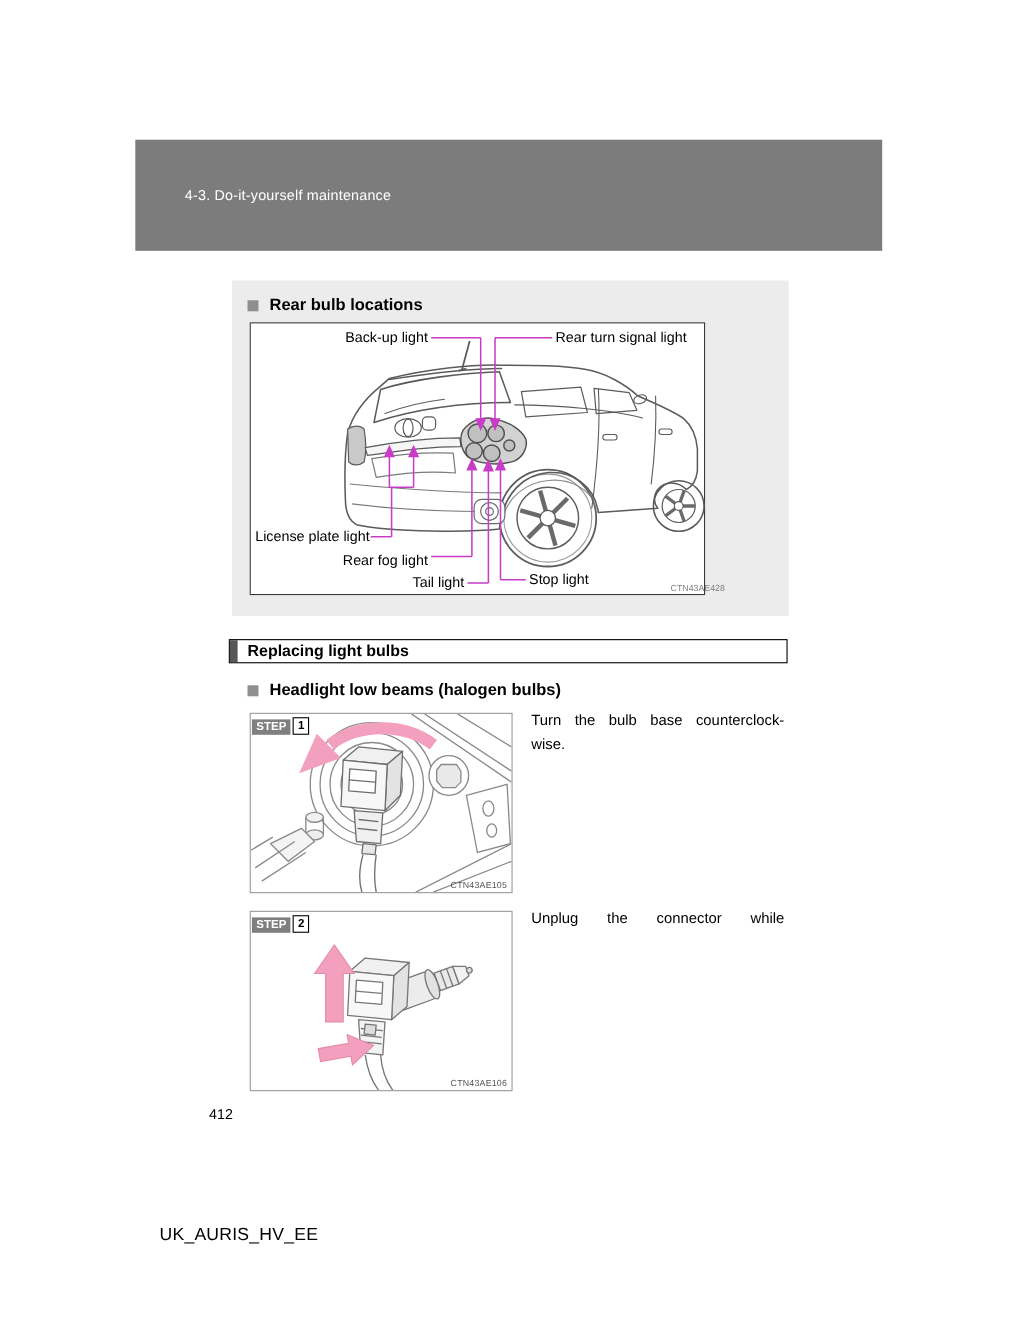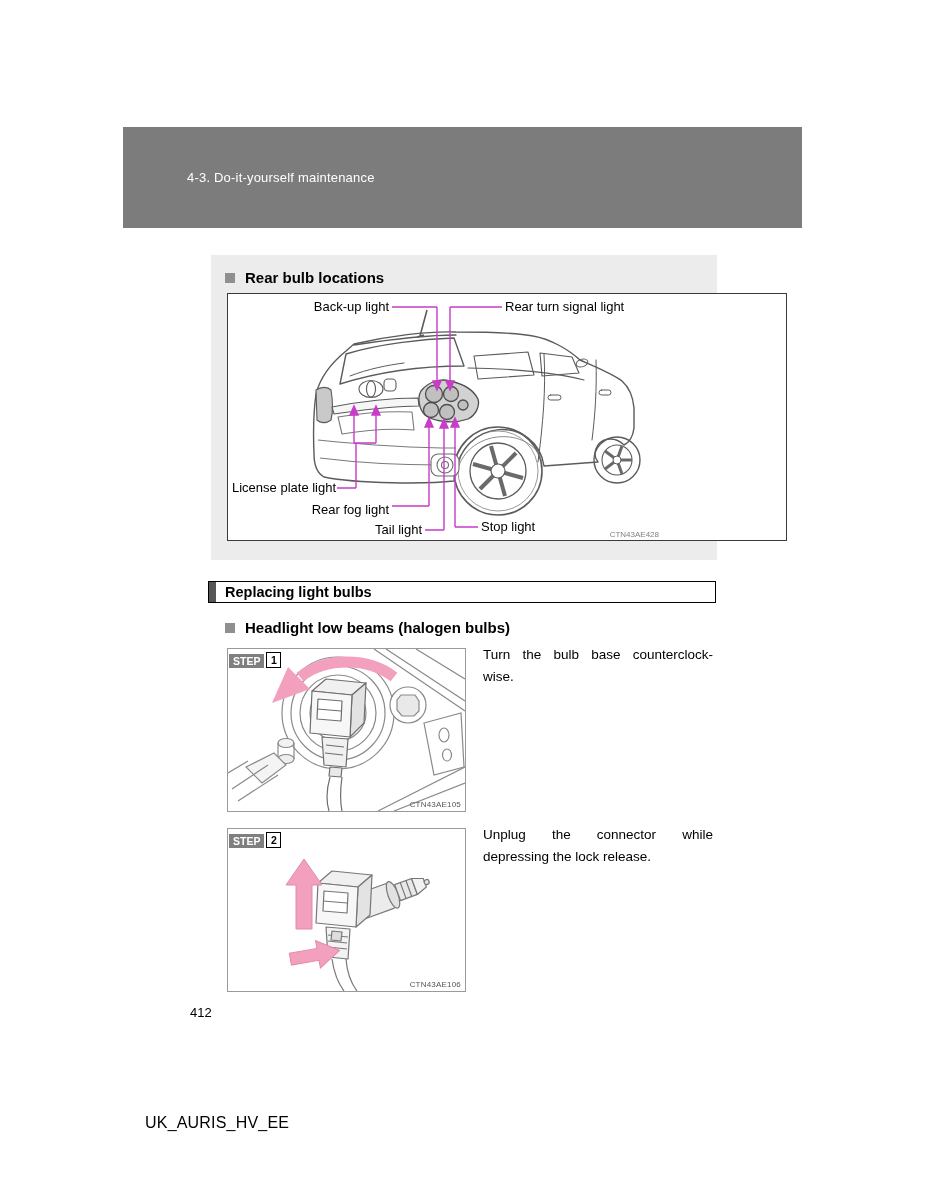--- a/index.html
+++ b/index.html
@@ -6,31 +6,31 @@
   body{
     width:927px;height:1200px;background:#ffffff;position:relative;
     font-family:"Liberation Sans", sans-serif;color:#000;
     -webkit-font-smoothing:antialiased;
   }
   .abs{position:absolute;}
 
   
   .chapter-bar{
     left:123px;top:127px;width:679px;height:101px;background:#7c7c7c;
-    display:flex;align-items:center;box-sizing:border-box;padding-left:64px;
+    display:flex;align-items:center;box-sizing:border-box;padding-left:45px;
   }
   .chapter-bar span{color:#ffffff;font-size:13px;letter-spacing:.2px;}
 
   
   .bulb-panel{left:211px;top:255px;width:506px;height:305px;background:#ececec;}
   .panel-heading{position:absolute;left:14px;top:15px;display:flex;align-items:flex-start;}
   .sq-bullet{width:10px;height:10px;background:#8f8f8f;margin-top:3px;flex:0 0 auto;}
   .panel-heading h2{margin:0 0 0 10px;font-size:15px;font-weight:bold;line-height:16px;text-align:right;}
   .figure-box{
-    position:absolute;left:16px;top:38px;width:560px;height:248px;background:#ffffff;
+    position:absolute;left:16px;top:38px;width:414px;height:248px;background:#ffffff;
     border:1px solid #3a3a3a;box-sizing:border-box;
   }
   .fig-svg{display:block;}
   .fig-svg text{font-family:"Liberation Sans", sans-serif;}
 
   
   .section-header{
     left:208px;top:581px;width:508px;height:22px;border:1px solid #000;
     box-sizing:border-box;background:#fff;
   }
@@ -270,17 +270,16 @@
   <span class="fig-code">CTN43AE106</span>
 </div>
 
 <div class="abs step-text step-text-2">
   <div class="jline">
       <span>Unplug</span>
       <span>the</span>
       <span>connector</span>
       <span>while</span>
     </div>
-  <div>depressing the lock release.</div>
 </div>
 
 <div class="abs page-number">412</div>
 <div class="abs doc-footer">UK_AURIS_HV_EE</div>
 
 </body></html>

